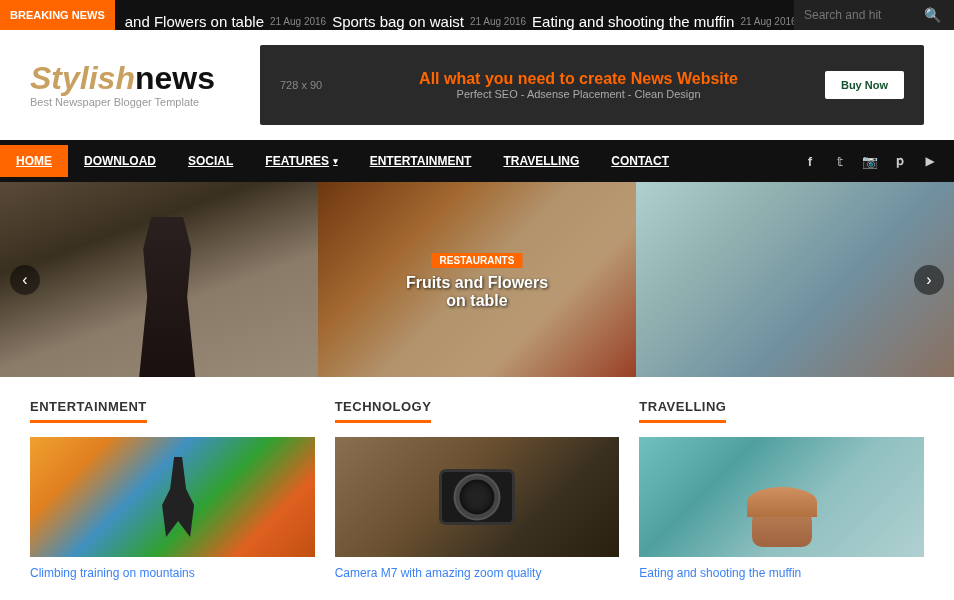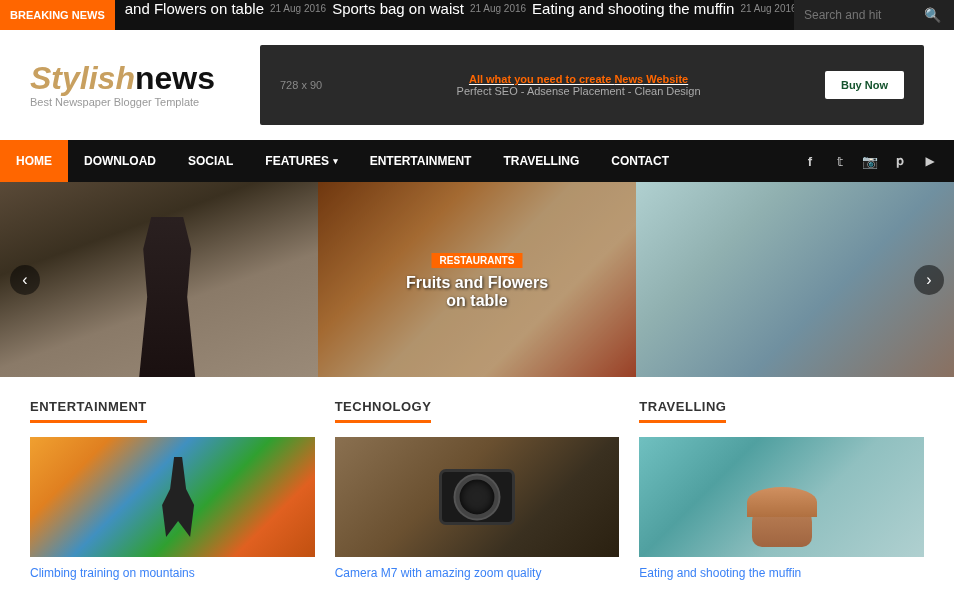--- a/index.html
+++ b/index.html
@@ -4,21 +4,21 @@
   <style>
     * { margin: 0; padding: 0; box-sizing: border-box; }
     body { font-family: Arial, sans-serif; width: 954px; background: #fff; overflow-x: hidden; }
 
     
     .breaking-bar {
       background: #111;
       color: #fff;
       font-size: 12px;
       display: flex;
-      align-items: flex-start;
+      align-items: flex-end;
       height: 30px;
       overflow: hidden;
     }
     .breaking-label {
       background: #f60;
       color: #fff;
       font-weight: bold;
       padding: 0 10px;
       white-space: nowrap;
       height: 100%;
@@ -110,24 +110,23 @@
     .ad-size {
       color: #888;
       font-size: 11px;
       margin-right: 10px;
     }
     .ad-text {
       flex: 1;
       text-align: center;
     }
     .ad-text .headline {
-      font-size: 11px;
-      color: #fff;
-      font-weight: bold;
-      text-decoration: underline;
+      font-size: 16px;
+      color: #fff;
+      font-weight: bold;
     }
     .ad-text .headline span {
       color: #f60;
     }
     .ad-text .sub {
       font-size: 11px;
       color: #aaa;
     }
     .ad-buy-btn {
       background: #fff;
@@ -150,26 +149,27 @@
     .nav-items {
       display: flex;
       align-items: stretch;
       flex: 1;
     }
     .nav-item {
       color: #fff;
       font-size: 12px;
       font-weight: bold;
       padding: 16px 16px;
-      height: 42px;
+      height: 32px;
       display: flex;
       align-items: center;
       cursor: pointer;
       text-transform: uppercase;
       white-space: nowrap;
+      text-decoration: underline;
     }
     .nav-item.active {
       background: #f60;
     }
     .nav-item .dropdown-arrow {
       font-size: 9px;
       margin-left: 4px;
     }
     .nav-social {
       display: flex;

